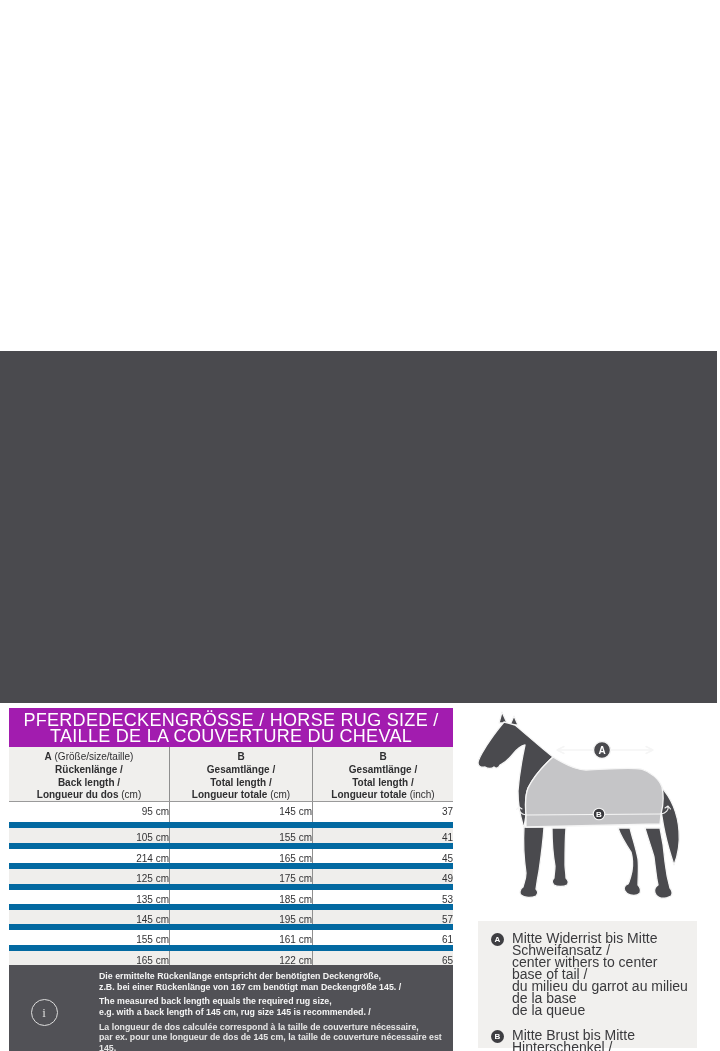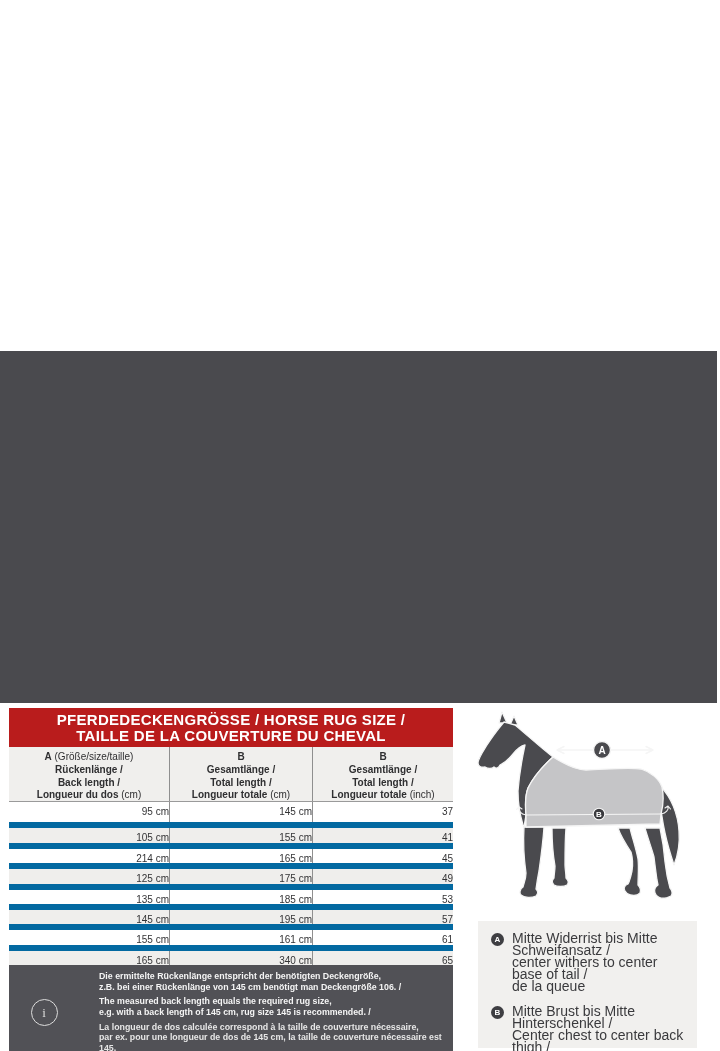--- a/index.html
+++ b/index.html
@@ -14,22 +14,22 @@
     position:absolute;left:0;top:351px;width:717px;height:352px;
     background:#4a4a4e;
   }
   
   .size-table{
     position:absolute;left:7px;top:355px;width:448px;height:344px;
     box-sizing:border-box;border:2px solid #ffffff;background:#ffffff;
     display:flex;flex-direction:column;
   }
   .t-title{
-    background:#b91c1c;color:#ffffff;text-align:center;
-    font-weight:bold;font-size:15px;line-height:16px;letter-spacing:.3px;
+    background:#a21caf;color:#ffffff;text-align:center;
+    font-weight:normal;font-size:18px;line-height:16px;letter-spacing:.3px;
     padding:4px 0 3px 0;height:39px;box-sizing:border-box;
   }
   .thead{display:flex;background:#f0efed;border-bottom:1px solid #9a9a9a;height:55px;box-sizing:border-box;}
   .thead > div{
     width:160px;box-sizing:border-box;text-align:center;
     font-size:10px;line-height:12.8px;color:#2f2f31;padding-top:4px;font-weight:bold;
   }
   .thead > div + div{width:143px;border-left:1px solid #8f8f8f;}
   .thead > div + div + div{width:141px;}
   .thead .reg{font-weight:normal;}
@@ -140,33 +140,33 @@
         <div>195 cm</div>
         <div>57</div>
       </div>
       <div class="trow">
         <div>155 cm</div>
         <div>161 cm</div>
         <div>61</div>
       </div>
       <div class="trow">
         <div>165 cm</div>
-        <div>340 cm</div>
+        <div>122 cm</div>
         <div>65</div>
       </div>
     </div>
 
     <div class="t-note">
       <div class="note-icon-wrap">
         <div class="info-circle">i</div>
       </div>
       <div class="note-text">
         <div class="para de">
           <div class="ln">Die ermittelte Rückenlänge entspricht der benötigten Deckengröße,</div>
-          <div class="ln">z.B. bei einer Rückenlänge von 145 cm benötigt man Deckengröße 106. /</div>
+          <div class="ln">z.B. bei einer Rückenlänge von 167 cm benötigt man Deckengröße 145. /</div>
         </div>
         <div class="para en">
           <div class="ln">The measured back length equals the required rug size,</div>
           <div class="ln">e.g. with a back length of 145 cm, rug size 145 is recommended. /</div>
         </div>
         <div class="para fr">
           <div class="ln">La longueur de dos calculée correspond à la taille de couverture nécessaire,</div>
           <div class="ln">par ex. pour une longueur de dos de 145 cm, la taille de couverture nécessaire est 145.</div>
         </div>
       </div>
@@ -210,20 +210,21 @@
       <text x="137" y="118" font-size="8" font-weight="bold" fill="#ffffff" text-anchor="middle" font-family="Liberation Sans, sans-serif">B</text>
     </svg>
   </div>
 
   <div class="legend">
     <div class="legend-item">
       <div class="badge">A</div>
       <div class="legend-lines">
         <div class="lln">Mitte Widerrist bis Mitte Schweifansatz /</div>
         <div class="lln">center withers to center base of tail /</div>
+        <div class="lln">du milieu du garrot au milieu de la base</div>
         <div class="lln">de la queue</div>
       </div>
     </div>
     <div class="legend-item">
       <div class="badge">B</div>
       <div class="legend-lines">
         <div class="lln">Mitte Brust bis Mitte Hinterschenkel /</div>
         <div class="lln">Center chest to center back thigh /</div>
         <div class="lln">mi-poitrine à mi-cuisse arrière</div>
       </div>

